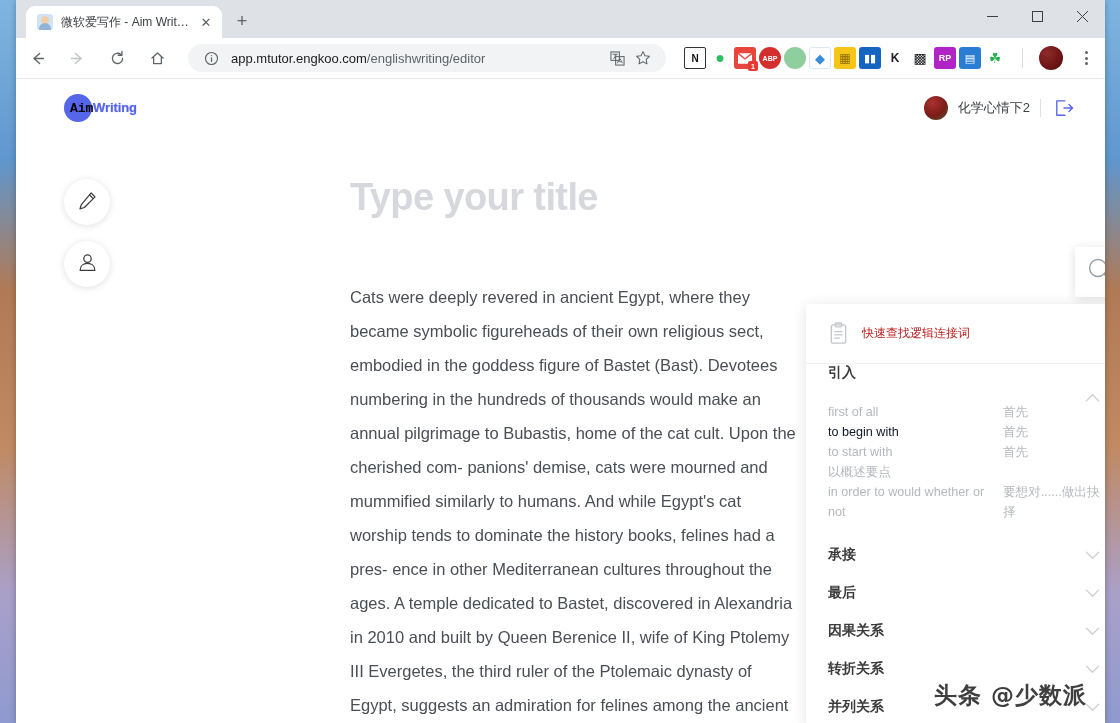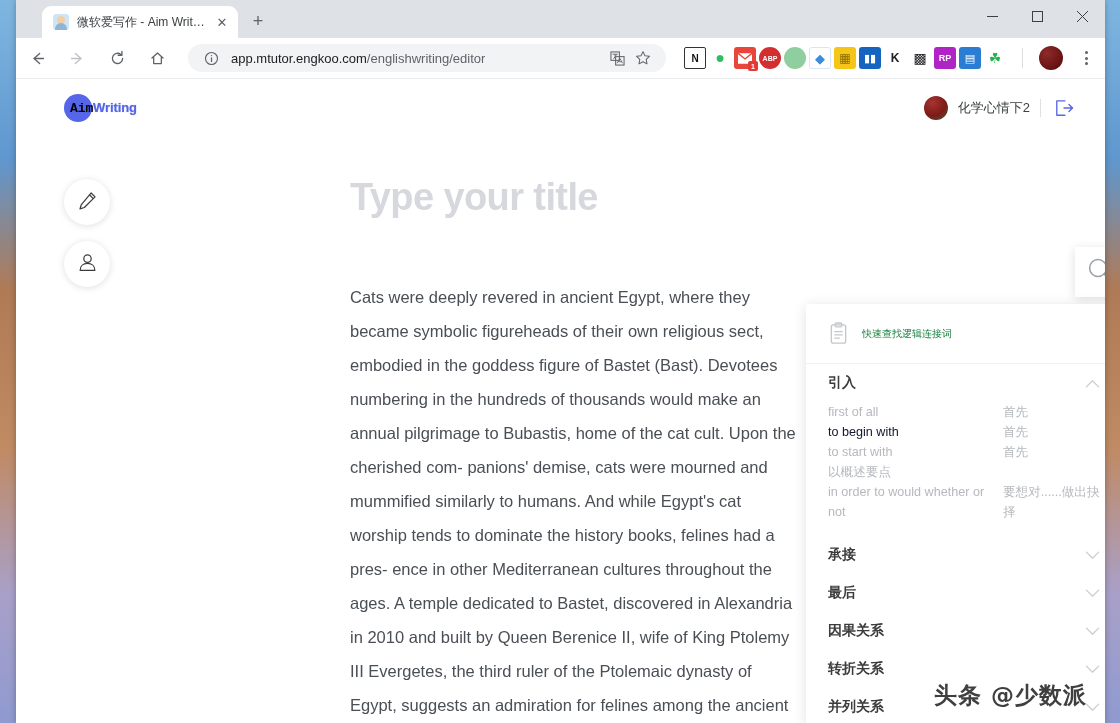--- a/index.html
+++ b/index.html
@@ -20,21 +20,21 @@
     background: #ffffff;
     display: flex; flex-direction: column;
     box-shadow: 0 0 6px rgba(0,0,0,.28);
   }
 
   
   #titlebar {
     height: 38px; background: #dee1e6;
     display: flex; align-items: flex-end; position: relative; flex: 0 0 38px;
   }
-  #tabstrip { display: flex; align-items: flex-end; padding-left: 26px; height: 38px; }
+  #tabstrip { display: flex; align-items: flex-end; padding-left: 10px; height: 38px; }
   .tab {
     height: 32px; width: 196px; background: #ffffff;
     border-radius: 9px 9px 0 0;
     display: flex; align-items: center; gap: 8px;
     padding: 0 8px 0 11px; position: relative;
   }
   .tab-favicon {
     width: 16px; height: 16px; border-radius: 3px;
     background: #cfe4f5; flex: 0 0 16px;
     position: relative; overflow: hidden;
@@ -199,24 +199,24 @@
     box-shadow: 0 2px 10px rgba(0,0,0,.13);
     display: flex; align-items: center; justify-content: center;
     color: #9aa0a6;
   }
   #panel-search {
     height: 60px; display: flex; align-items: center;
     gap: 12px; padding: 0 22px;
     border-bottom: 1px solid #f0f0f0;
   }
   #panel-search-icon { color: #c4c7cc; display: flex; flex: 0 0 22px; }
-  #panel-search-placeholder { font-size: 10px; color: #15803d; }
+  #panel-search-placeholder { font-size: 12px; color: #b91c1c; }
   .panel-section { padding: 0 22px; }
   .section-head {
-    height: 38px; display: flex; align-items: center;
+    height: 38px; display: flex; 
     justify-content: space-between;
   }
   .section-title { font-size: 14px; color: #3c3c3c; font-weight: bold; }
   .chev { color: #c9ccd1; display: flex; }
   .chev.up { transform: rotate(180deg); }
   #entries { padding-bottom: 14px; }
   .entry {
     display: flex; font-size: 12.6px; color: #b5b8bd;
     line-height: 20px; align-items: baseline;
   }

